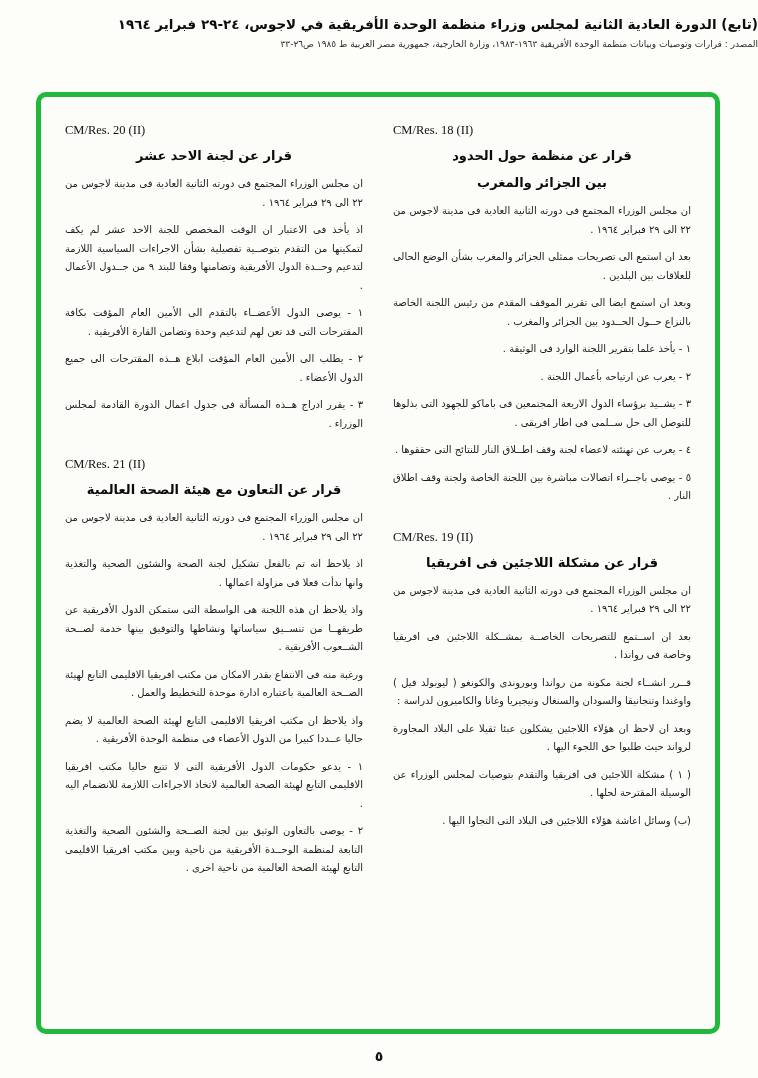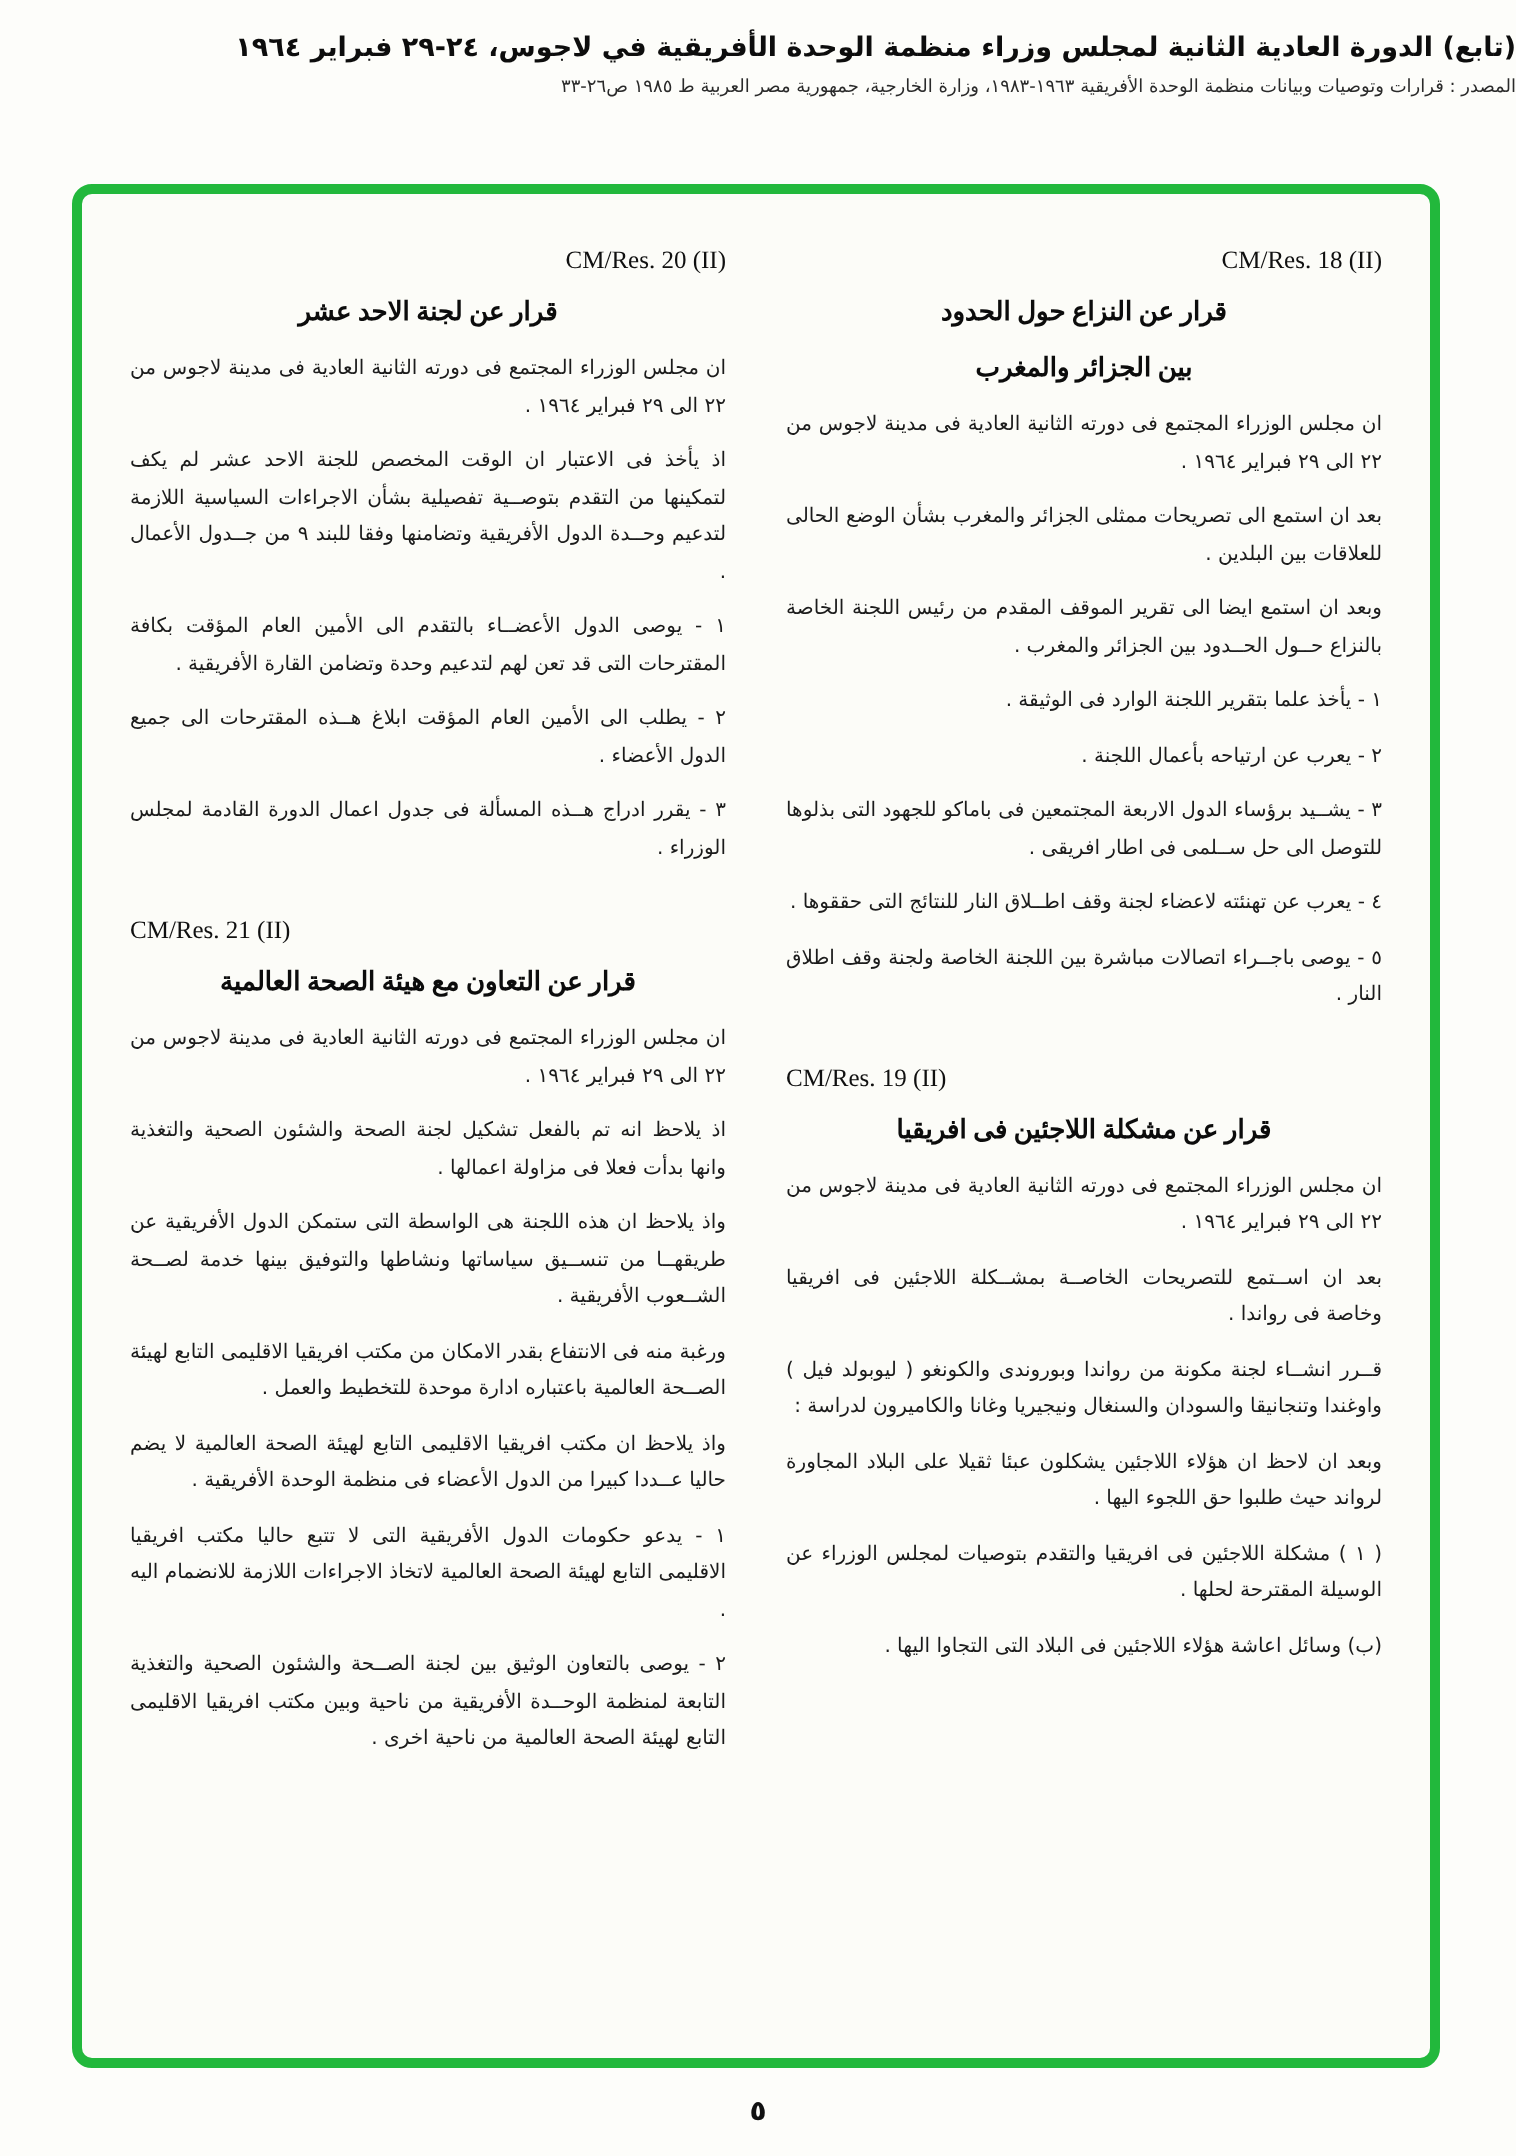--- a/index.html
+++ b/index.html
@@ -59,30 +59,28 @@
   .res-id {
     direction: ltr;
     text-align: left;
     font-family: "Liberation Serif", serif;
     font-size: 12.5px;
     color: #101010;
     margin: 24px 0 10px 0;
   }
   .res-id:first-child {
     margin-top: 2px;
-    text-align: right;
   }
   .sec-title {
     direction: rtl;
     text-align: center;
     font-weight: bold;
     font-size: 13px;
     margin: 6px 0 12px 0;
     color: #0c0c0c;
-    font-family: Liberation Serif, serif;
   }
   .para {
     direction: rtl;
     font-size: 10px;
     line-height: 1.85;
     text-align: justify;
     margin: 0 0 9px 0;
     color: #1b1b1b;
   }
   .page-number {
@@ -101,21 +99,21 @@
 
 <div class="page-header">
   <div class="title">(تابع)  الدورة العادية الثانية لمجلس وزراء منظمة الوحدة الأفريقية في لاجوس، ٢٤-٢٩ فبراير ١٩٦٤</div>
   <div class="source">المصدر : قرارات وتوصيات وبيانات منظمة الوحدة الأفريقية ١٩٦٣-١٩٨٣، وزارة الخارجية، جمهورية مصر العربية ط ١٩٨٥ ص٢٦-٣٣</div>
 </div>
 
 <div class="doc-frame" style="border-color: rgb(34, 184, 60);">
   <div class="columns">
       <div class="column">
         <div class="res-id">CM/Res. 18  (II)</div>
-        <div class="sec-title">قرار عن النزاع حول الحدود</div>
+        <div class="sec-title">قرار عن منظمة حول الحدود</div>
         <div class="sec-title">بين الجزائر والمغرب</div>
         <p class="para">ان مجلس الوزراء المجتمع فى دورته الثانية العادية فى مدينة لاجوس من ٢٢ الى ٢٩ فبراير ١٩٦٤ .</p>
         <p class="para">بعد ان استمع الى تصريحات ممثلى الجزائر والمغرب بشأن الوضع الحالى للعلاقات بين البلدين .</p>
         <p class="para">وبعد ان استمع ايضا الى تقرير الموقف المقدم من رئيس اللجنة الخاصة بالنزاع حــول الحــدود بين الجزائر والمغرب .</p>
         <p class="para">١ - يأخذ علما بتقرير اللجنة الوارد فى الوثيقة .</p>
         <p class="para">٢ - يعرب عن ارتياحه بأعمال اللجنة .</p>
         <p class="para">٣ - يشــيد برؤساء الدول الاربعة المجتمعين فى باماكو للجهود التى بذلوها للتوصل الى حل ســلمى فى اطار افريقى .</p>
         <p class="para">٤ - يعرب عن تهنئته لاعضاء لجنة وقف اطــلاق النار للنتائج التى حققوها .</p>
         <p class="para">٥ - يوصى باجــراء اتصالات مباشرة بين اللجنة الخاصة ولجنة وقف اطلاق النار .</p>
         <div class="res-id">CM/Res. 19  (II)</div>

